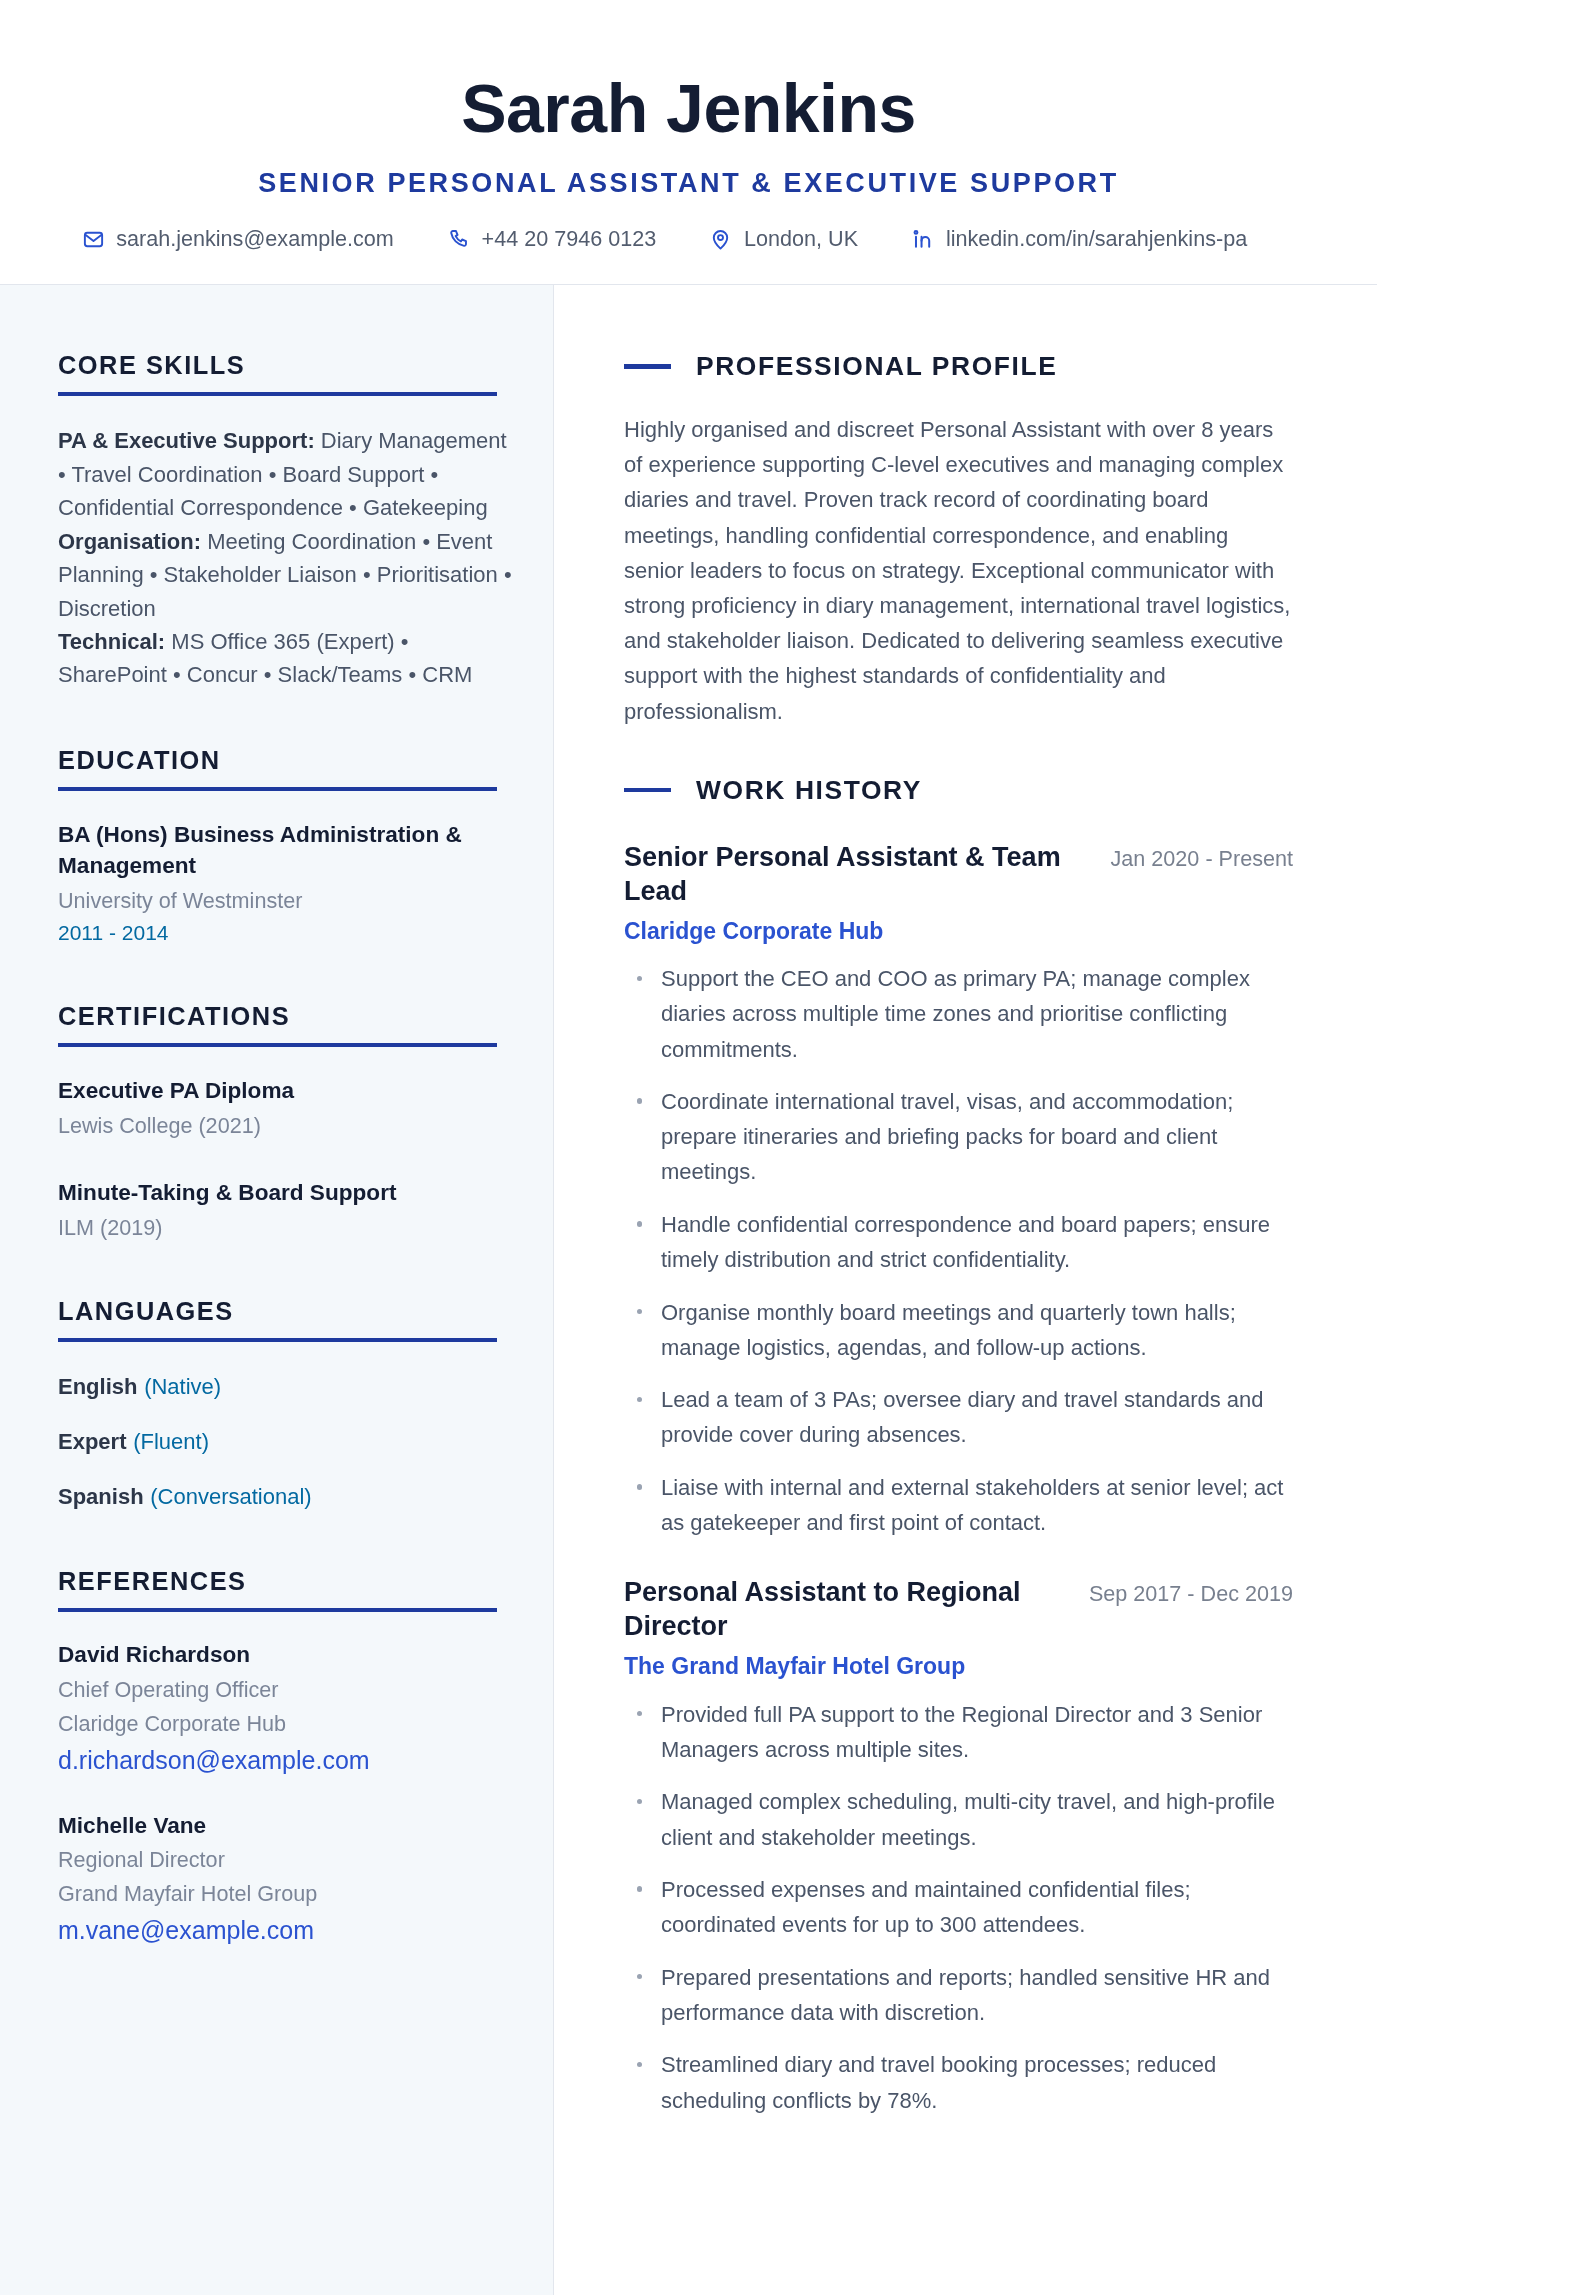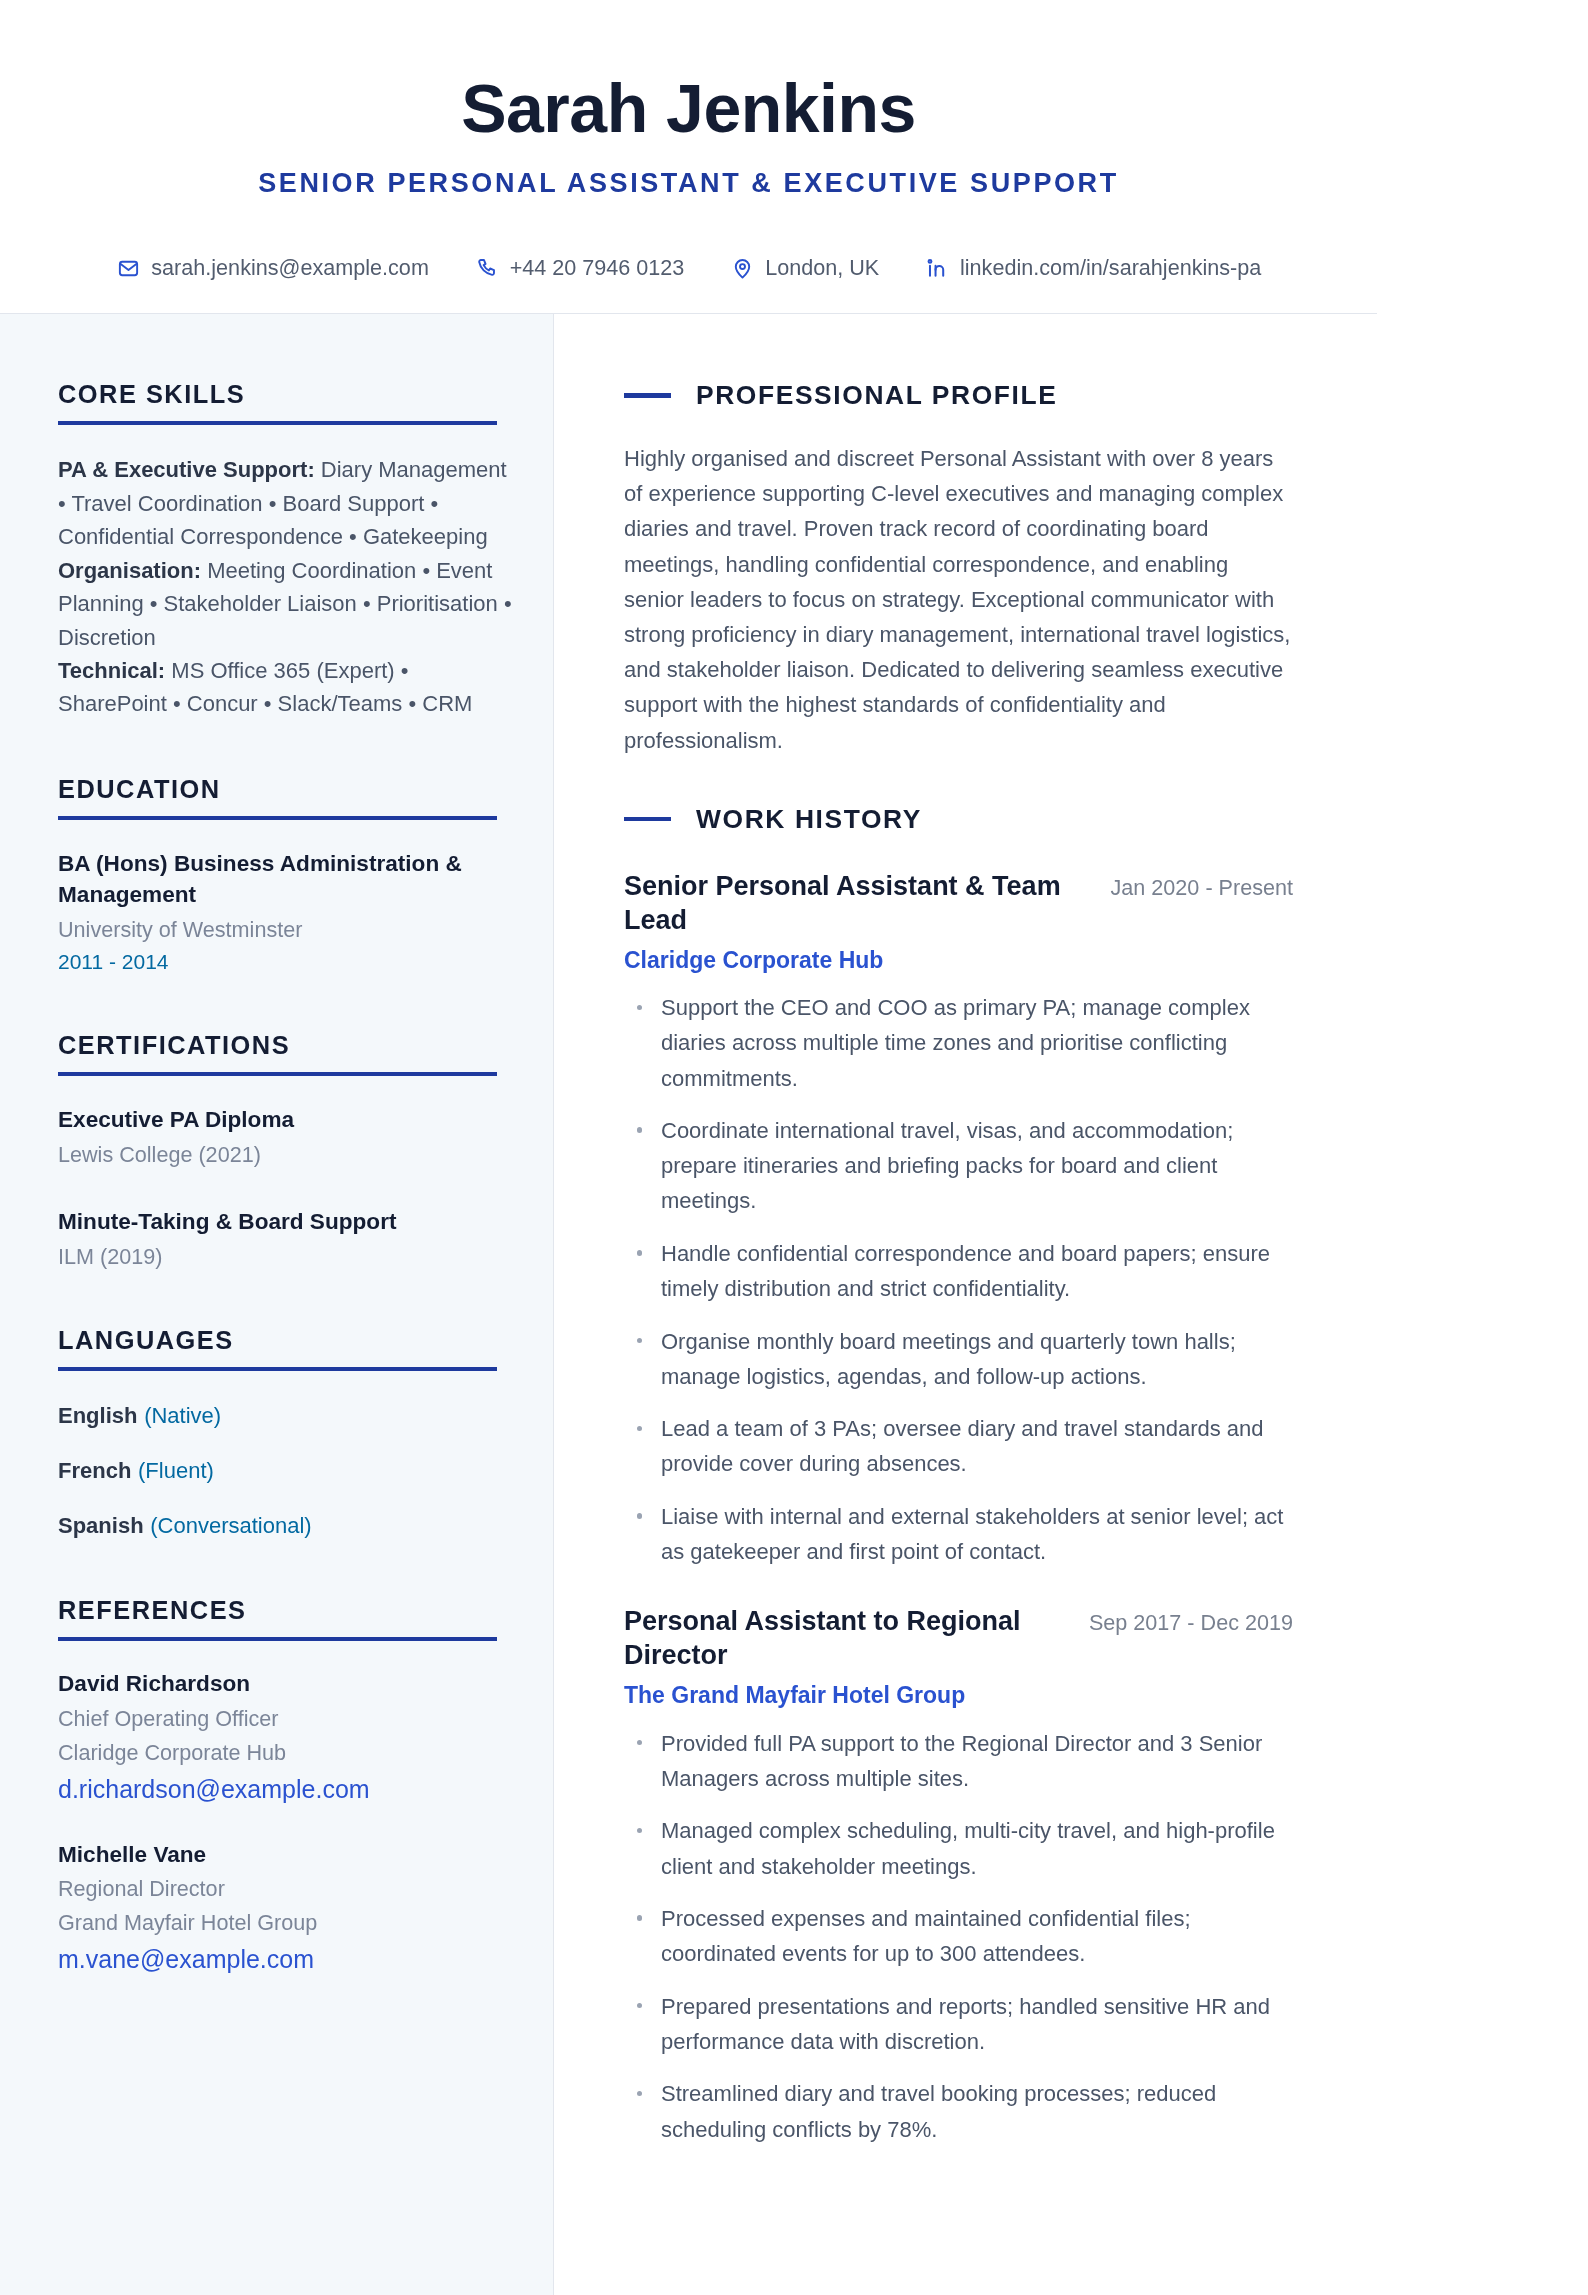--- a/index.html
+++ b/index.html
@@ -45,25 +45,25 @@
   }
   .headline{
     margin-top:24px;
     font-size:27px;
     font-weight:700;
     letter-spacing:2.6px;
     color:var(--accent);
     text-transform:uppercase;
   }
   .contact-row{
-    margin-top:56px;
-    display:flex;
-    justify-content:center;
+    margin-top:27px;
+    display:flex;
+    justify-content:flex-start;
     align-items:center;
-    gap:0;
+    gap:7px;
     flex-wrap:wrap;
   }
   .contact-item{
     display:flex;
     align-items:center;
     gap:10.6px;
     padding:0 22.6px;
     font-size:21.6px;
     color:#525c6e;
     white-space:nowrap;
@@ -358,21 +358,21 @@
       </section>
 
       <section class="side-sec">
         <h2 class="side-head">LANGUAGES</h2>
         <div class="side-rule"></div>
         <div class="side-body">
           <div class="lang-row">
             <span class="lang-name">English</span><span class="lang-level">(Native)</span>
           </div>
           <div class="lang-row">
-            <span class="lang-name">French</span><span class="lang-level">(Fluent)</span>
+            <span class="lang-name">Expert</span><span class="lang-level">(Fluent)</span>
           </div>
           <div class="lang-row">
             <span class="lang-name">Spanish</span><span class="lang-level">(Conversational)</span>
           </div>
         </div>
       </section>
 
       <section class="side-sec">
         <h2 class="side-head">REFERENCES</h2>
         <div class="side-rule"></div>

